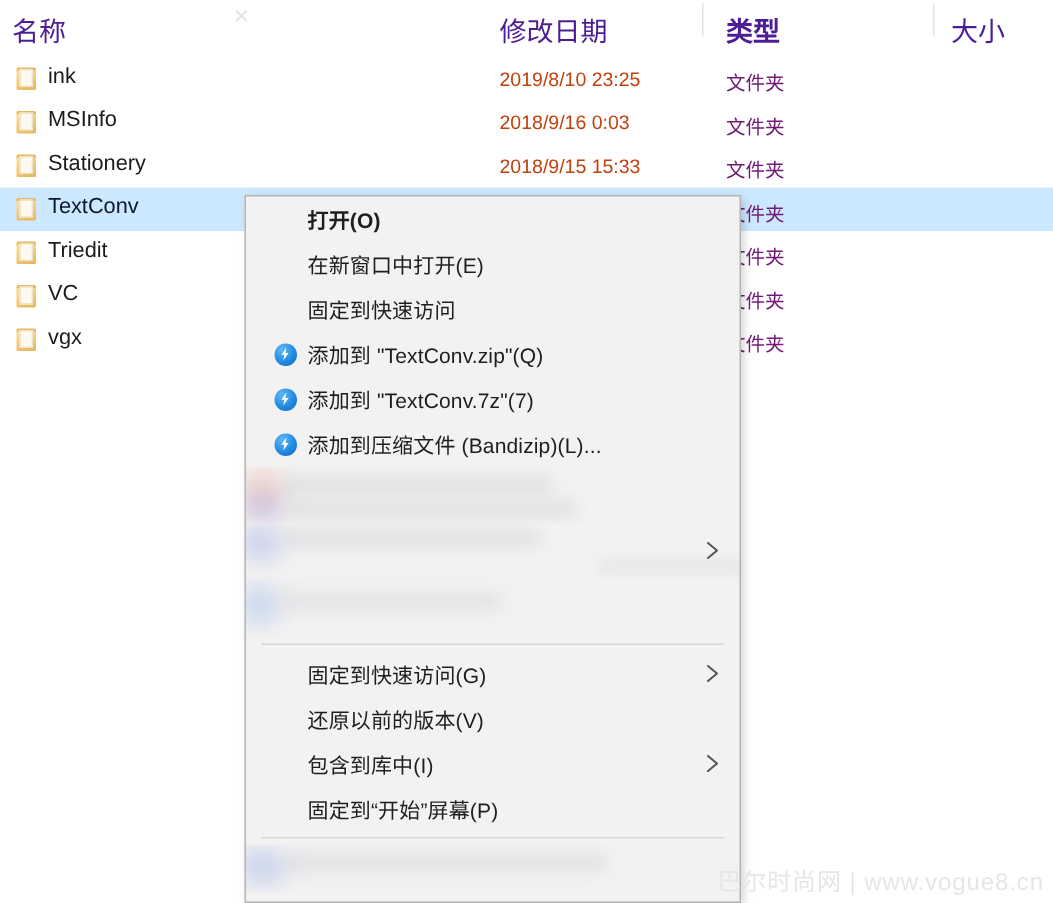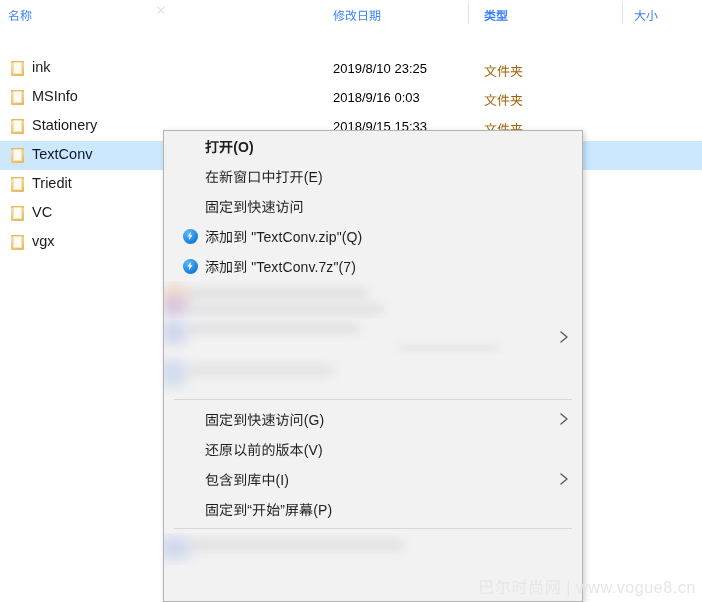--- a/index.html
+++ b/index.html
@@ -43,38 +43,37 @@
   .col-headers {
     position: absolute;
     left: 0;
     top: 0;
     width: 702px;
     height: 28px;
   }
   .col-head {
     position: absolute;
     top: 6px;
-    font-size: 12px;
-    color: #3b82f6;
+    font-size: 18px;
+    color: #4c1d95;
     white-space: nowrap;
   }
   .col-div {
     position: absolute;
     top: 2px;
     width: 1px;
     height: 22px;
     background: #e3e3e3;
   }
 
   .rows {
     position: absolute;
     left: 0;
     top: 38px;
     width: 648px;
-    margin-top: 16px;
   }
   .row {
     position: relative;
     height: 29px;
     width: 702px;
   }
   .row.selected {
     background: #cce8ff;
   }
   .row.selected .cell-name { color: #0f172a; text-align: center; }
@@ -121,38 +120,38 @@
     top: 5px;
     font-size: 14.5px;
     color: #1b1b1b;
     white-space: nowrap;
   }
   .cell-date {
     position: absolute;
     left: 333px;
     top: 7px;
     font-size: 13px;
-    color: #000000;
+    color: #c2410c;
     white-space: nowrap;
   }
   .cell-type {
     position: absolute;
     left: 484px;
     top: 7px;
     font-size: 13px;
-    color: #a16207;
+    color: #701a75;
     white-space: nowrap;
   }
 
   
   .ctx-menu {
     position: absolute;
     left: 163px;
     top: 130px;
-    width: 420px;
+    width: 331px;
     height: 472px;
     background: #f2f2f2;
     border: 1px solid #b3b3b3;
     box-sizing: border-box;
     box-shadow: 2px 2px 6px rgba(0,0,0,0.18);
   }
   .ctx-inner {
     position: relative;
     width: 100%;
     height: 100%;
@@ -357,20 +356,30 @@
           <div class="mi">
             <div class="mi-ico">
               <span class="bolt-icon">
                 <svg viewBox="0 0 10 12" width="8" height="10" aria-hidden="true">
                   <polygon points="6.2,0.6 2.0,6.6 4.4,6.6 3.6,11.4 8.0,5.2 5.4,5.2" fill="#ffffff"></polygon>
                 </svg>
               </span>
             </div>
             <span class="mi-label">添加到 "TextConv.7z"(7)</span>
           </div>
+          <div class="mi">
+            <div class="mi-ico">
+              <span class="bolt-icon">
+                <svg viewBox="0 0 10 12" width="8" height="10" aria-hidden="true">
+                  <polygon points="6.2,0.6 2.0,6.6 4.4,6.6 3.6,11.4 8.0,5.2 5.4,5.2" fill="#ffffff"></polygon>
+                </svg>
+              </span>
+            </div>
+            <span class="mi-label">添加到压缩文件 (Bandizip)(L)...</span>
+          </div>
         </div>
 
       <div class="blurblock" style="height:38px;">
         <span class="blur-accent" style="left:-4px;top:2px;width:30px;height:26px;background:#f0c3a8;"></span>
         <span class="blur-accent" style="left:-2px;top:14px;width:26px;height:24px;background:#b9a6e0;"></span>
         <span class="blur-line" style="left:24px;top:7px;width:180px;height:11px;background:#d2d2d6;"></span>
         <span class="blur-line" style="left:24px;top:23px;width:196px;height:11px;background:#d4d4d8;"></span>
       </div>
 
       <div class="blurblock" style="height:36px;">

